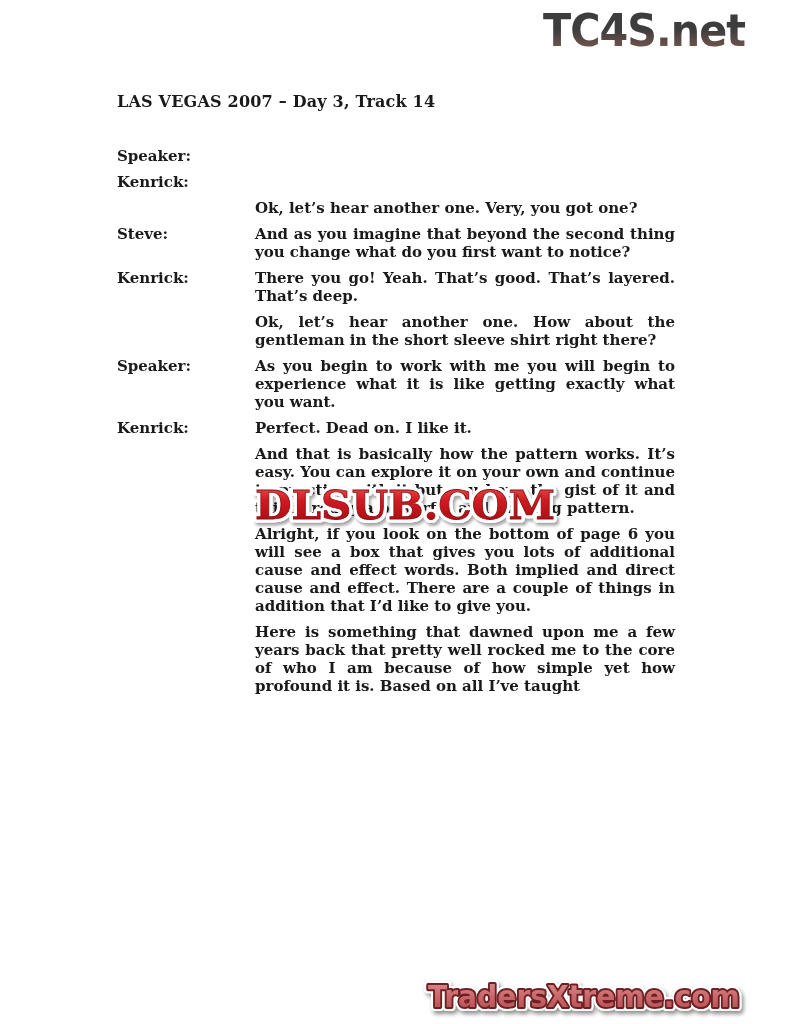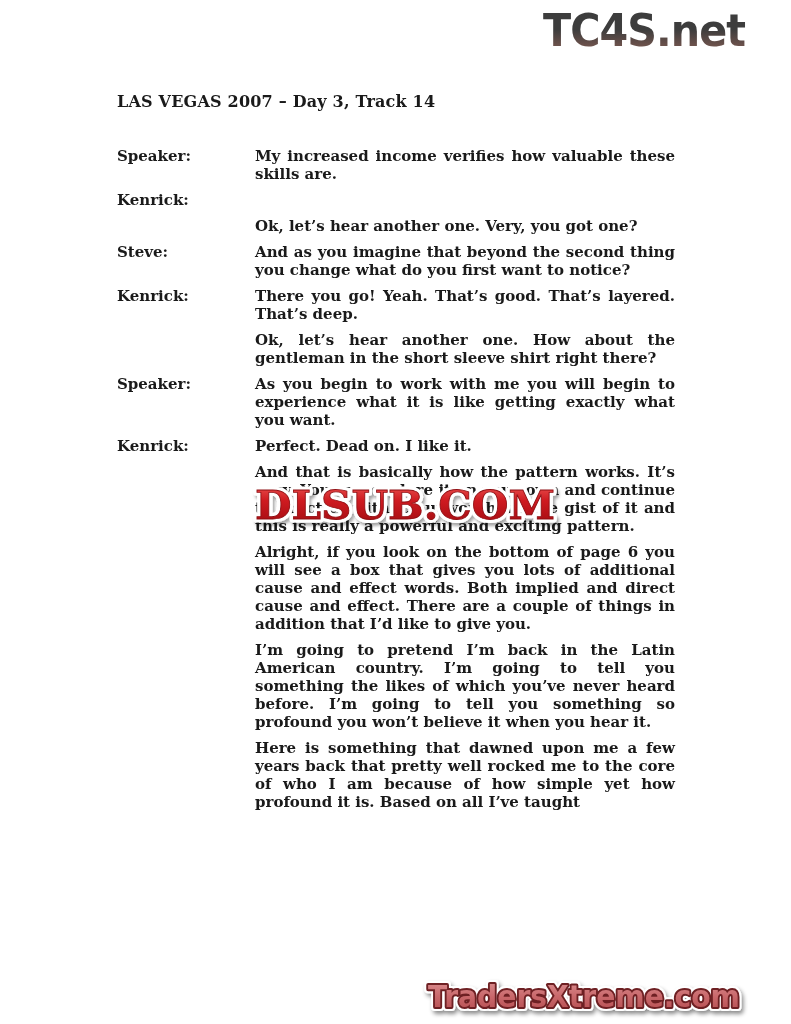--- a/index.html
+++ b/index.html
@@ -57,21 +57,20 @@
       </linearGradient>
     </defs>
     <text class="tc4s-text" x="4" y="44" textLength="202" lengthAdjust="spacingAndGlyphs" fill="url(#tc4sGrad)">TC4S.net</text>
   </svg>
 
   <div class="content">
     <div class="title">LAS VEGAS 2007 – Day 3, Track 14</div>
 
     <div class="row gap-lg">
       <div class="label">Speaker:</div>
-      <div class="text">My increased income verifies how valuable these skills are.</div>
     </div>
     <div class="row">
       <div class="label">Kenrick:</div>
     </div>
     <div class="row">
       <div class="label"></div>
       <div class="text">Ok, let’s hear another one.  Very, you got one?</div>
     </div>
     <div class="row">
       <div class="label">Steve:</div>
@@ -93,24 +92,20 @@
       <div class="label">Kenrick:</div>
       <div class="text">Perfect.  Dead on.  I like it.</div>
     </div>
     <div class="row">
       <div class="label"></div>
       <div class="text">And that is basically how the pattern works.  It’s easy.  You can explore it on your own and continue to practice with it but you have the gist of it and this is really a powerful and exciting pattern.</div>
     </div>
     <div class="row">
       <div class="label"></div>
       <div class="text">Alright, if you look on the bottom of page 6 you will see a box that gives you lots of additional cause and effect words.  Both implied and direct cause and effect.  There are a couple of things in addition that I’d like to give you.</div>
-    </div>
-    <div class="row">
-      <div class="label"></div>
-      <div class="text">I’m going to pretend I’m back in the Latin American country.  I’m going to tell you something the likes of which you’ve never heard before.  I’m going to tell you something so profound you won’t believe it when you hear it.</div>
     </div>
     <div class="row">
       <div class="label"></div>
       <div class="text">Here is something that dawned upon me a few years back that pretty well rocked me to the core of who I am because of how simple yet how profound it is.  Based on all I’ve taught</div>
     </div>
   </div>
 
   <svg class="dlsub-wm" width="322" height="56" viewBox="0 0 322 56">
     <defs>
       <linearGradient id="dlsubGrad" x1="0" y1="0" x2="0" y2="1">

